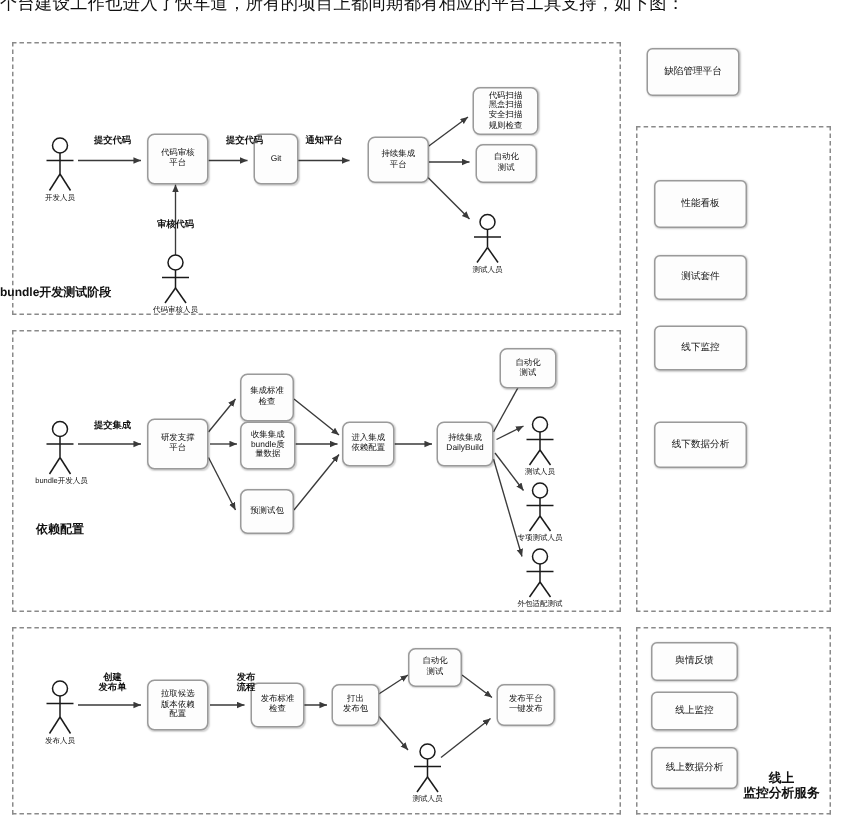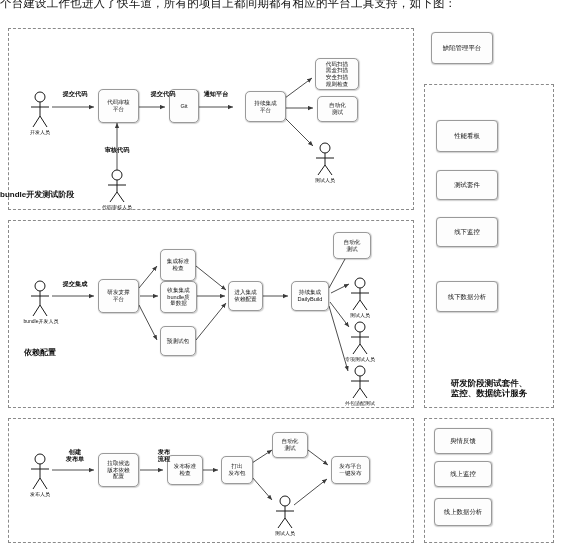--- a/index.html
+++ b/index.html
@@ -251,27 +251,27 @@
 发布单</div>
   <div class="elabel" style="left:143px; top:448px; width:42px;">发布
 流程</div>
 
   <div class="acap" style="left:20px; top:491px; width:40px;">发布人员</div>
   <div class="acap" style="left:265px; top:530px; width:40px;">测试人员</div>
 
   <div class="box sb rt" style="left:431px; top:32px; width:62px; height:32px;">缺陷管理平台</div>
 
   <div class="dsec" style="left:424px; top:84px; width:130px; height:324px;"></div>
-  <div class="dsec-label big" style="left:424px; top:378px; width:130px; white-space:pre-line;">研发阶段测试套件、
-监控、数据统计服务</div>
 
   <div class="box sb rt" style="left:436px; top:120px; width:62px; height:32px;">性能看板</div>
   <div class="box sb rt" style="left:436px; top:170px; width:62px; height:30px;">测试套件</div>
   <div class="box sb rt" style="left:436px; top:217px; width:62px; height:30px;">线下监控</div>
   <div class="box sb rt" style="left:436px; top:281px; width:62px; height:31px;">线下数据分析</div>
 
   <div class="dsec" style="left:424px; top:418px; width:130px; height:125px;"></div>
+  <div class="dsec-label big" style="left:486px; top:513px; width:70px; white-space:pre-line;">线上
+监控分析服务</div>
 
   <div class="box sb rt" style="left:434px; top:428px; width:58px; height:26px;">舆情反馈</div>
   <div class="box sb rt" style="left:434px; top:461px; width:58px; height:26px;">线上监控</div>
   <div class="box sb rt" style="left:434px; top:498px; width:58px; height:28px;">线上数据分析</div>
 
 </div>
 
 </body></html>

